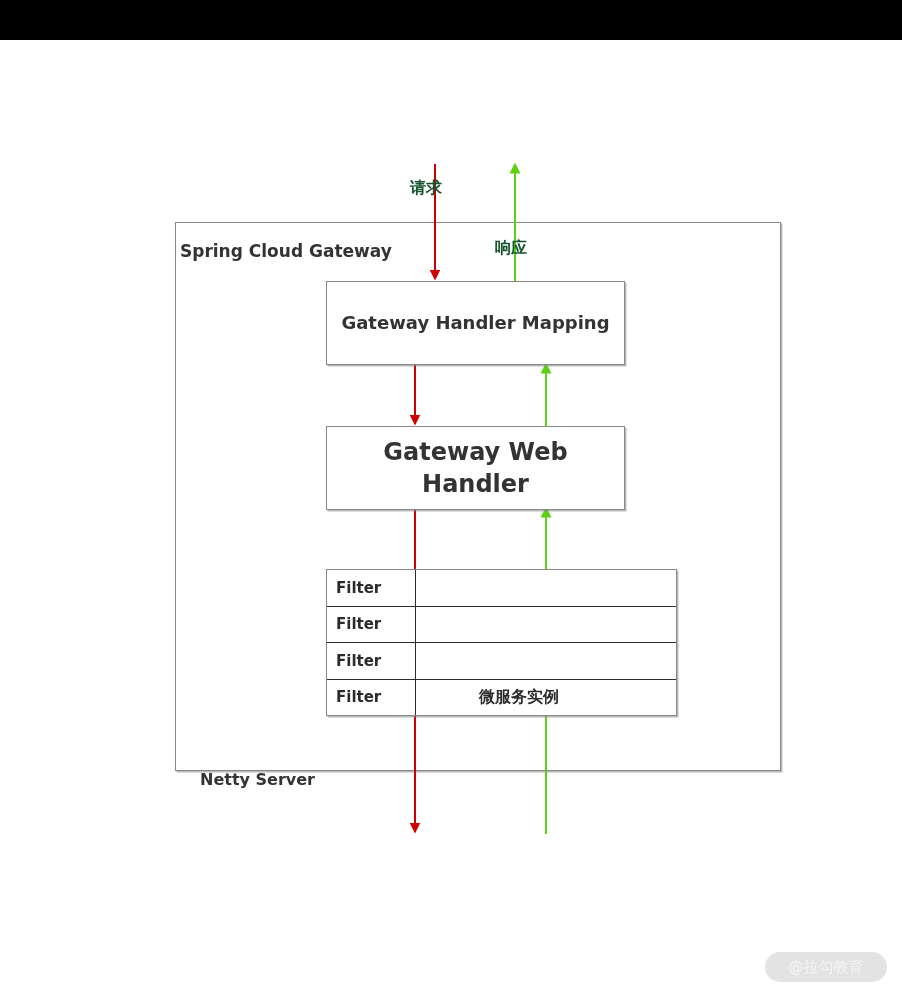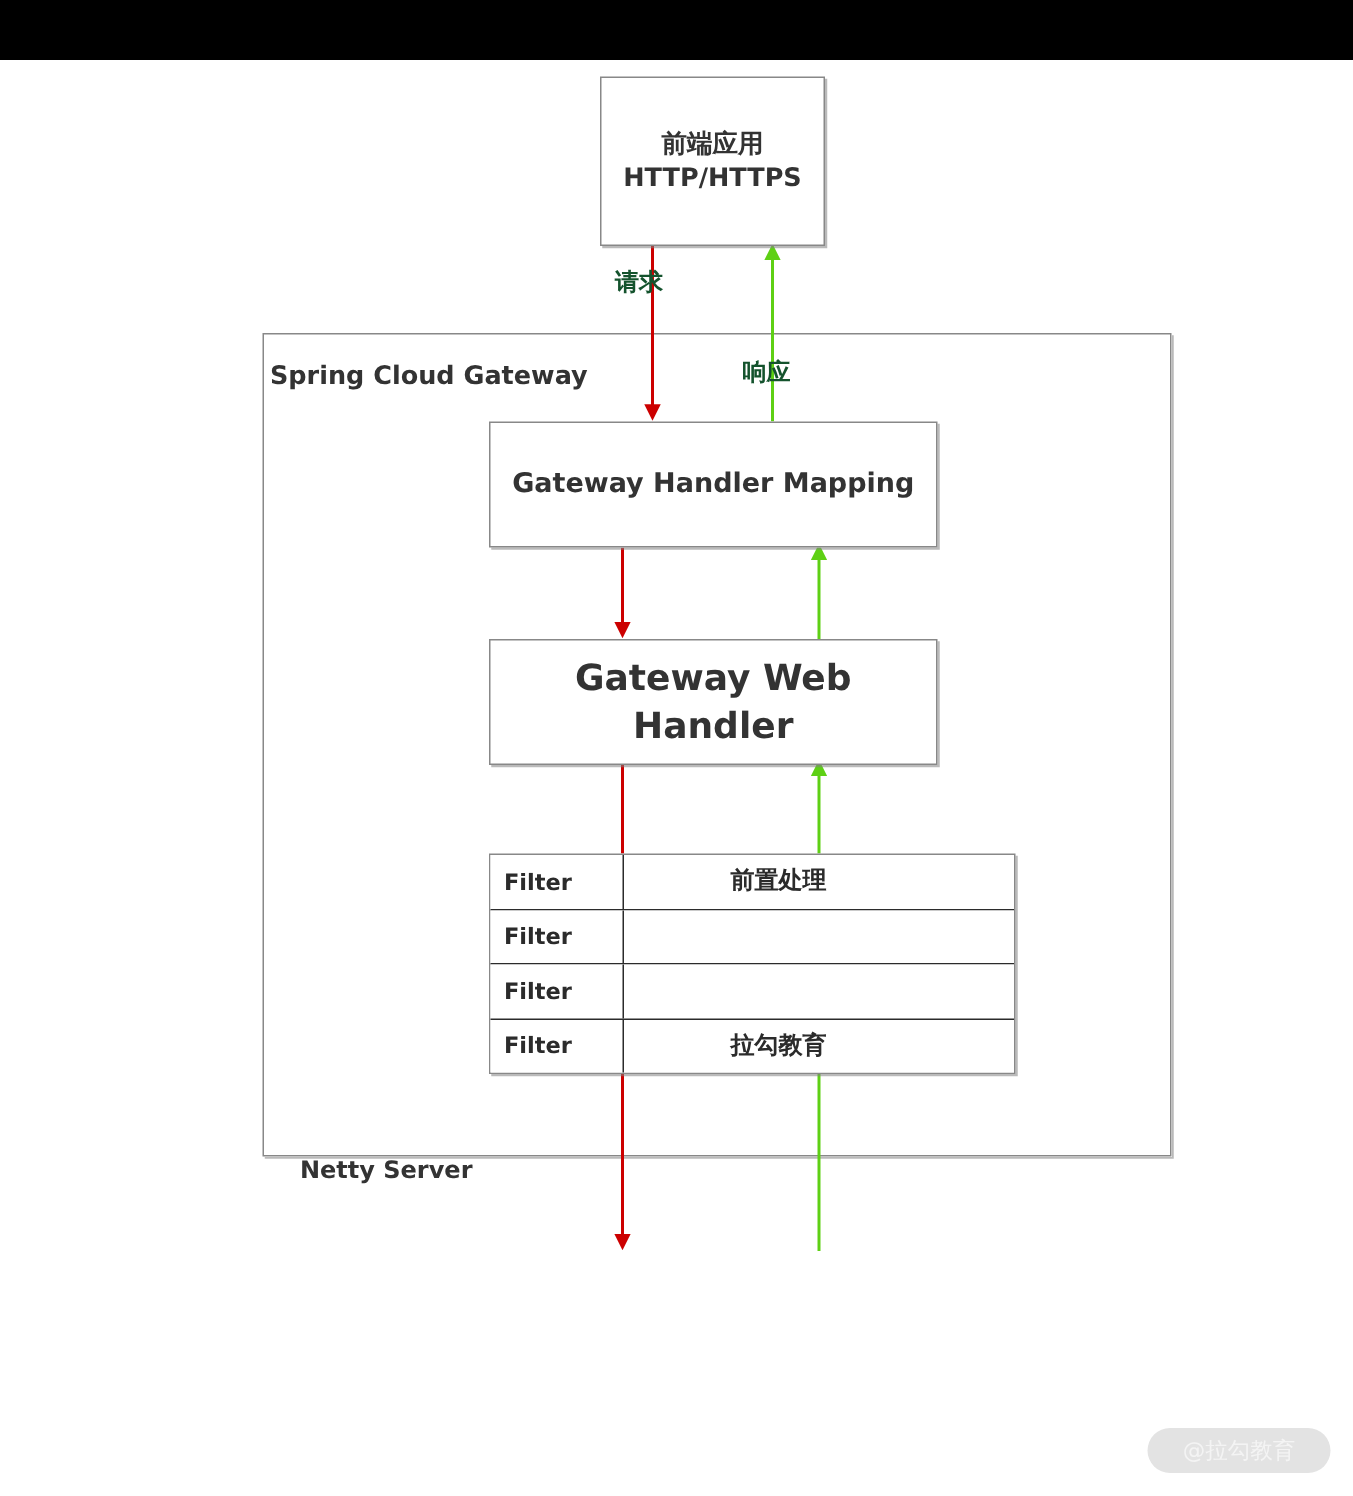--- a/index.html
+++ b/index.html
@@ -194,49 +194,44 @@
     <line x1="546" y1="834" x2="546" y2="716" stroke="#5ed014" stroke-width="2"></line>
     <line x1="546" y1="716" x2="546" y2="569" stroke="#5ed014" stroke-width="2"></line>
     <line x1="546" y1="569" x2="546" y2="512" stroke="#5ed014" stroke-width="2" marker-end="url(#arrow-green)"></line>
     <line x1="546" y1="426" x2="546" y2="368" stroke="#5ed014" stroke-width="2" marker-end="url(#arrow-green)"></line>
     <line x1="515" y1="281" x2="515" y2="168" stroke="#5ed014" stroke-width="2" marker-end="url(#arrow-green)"></line>
   </svg>
 
   <div class="edge-label" id="request-label">请求</div>
   <div class="edge-label" id="response-label">响应</div>
 
-  <div class="node" id="frontend-node">
-    <span class="node-label">前端应用
-HTTP/HTTPS</span>
-  </div>
 
   <div class="node" id="ghm-node">
     <span class="node-label">Gateway Handler Mapping</span>
   </div>
 
   <div class="node" id="gwh-node">
     <span class="node-label">Gateway Web Handler</span>
   </div>
 
   <div id="filter-table">
     <div class="filter-row">
       <div class="filter-cell-name">Filter</div>
-      <div class="filter-cell-desc">前置处理</div>
     </div>
     <div class="filter-row">
       <div class="filter-cell-name">Filter</div>
       <div class="filter-cell-desc"></div>
     </div>
     <div class="filter-row">
       <div class="filter-cell-name">Filter</div>
       <div class="filter-cell-desc"></div>
     </div>
     <div class="filter-row">
       <div class="filter-cell-name">Filter</div>
-      <div class="filter-cell-desc">拉勾教育</div>
+      <div class="filter-cell-desc">微服务实例</div>
     </div>
   </div>
 
 
   <div id="watermark">
     <span>@拉勾教育</span>
   </div>
 
 </div>
 

